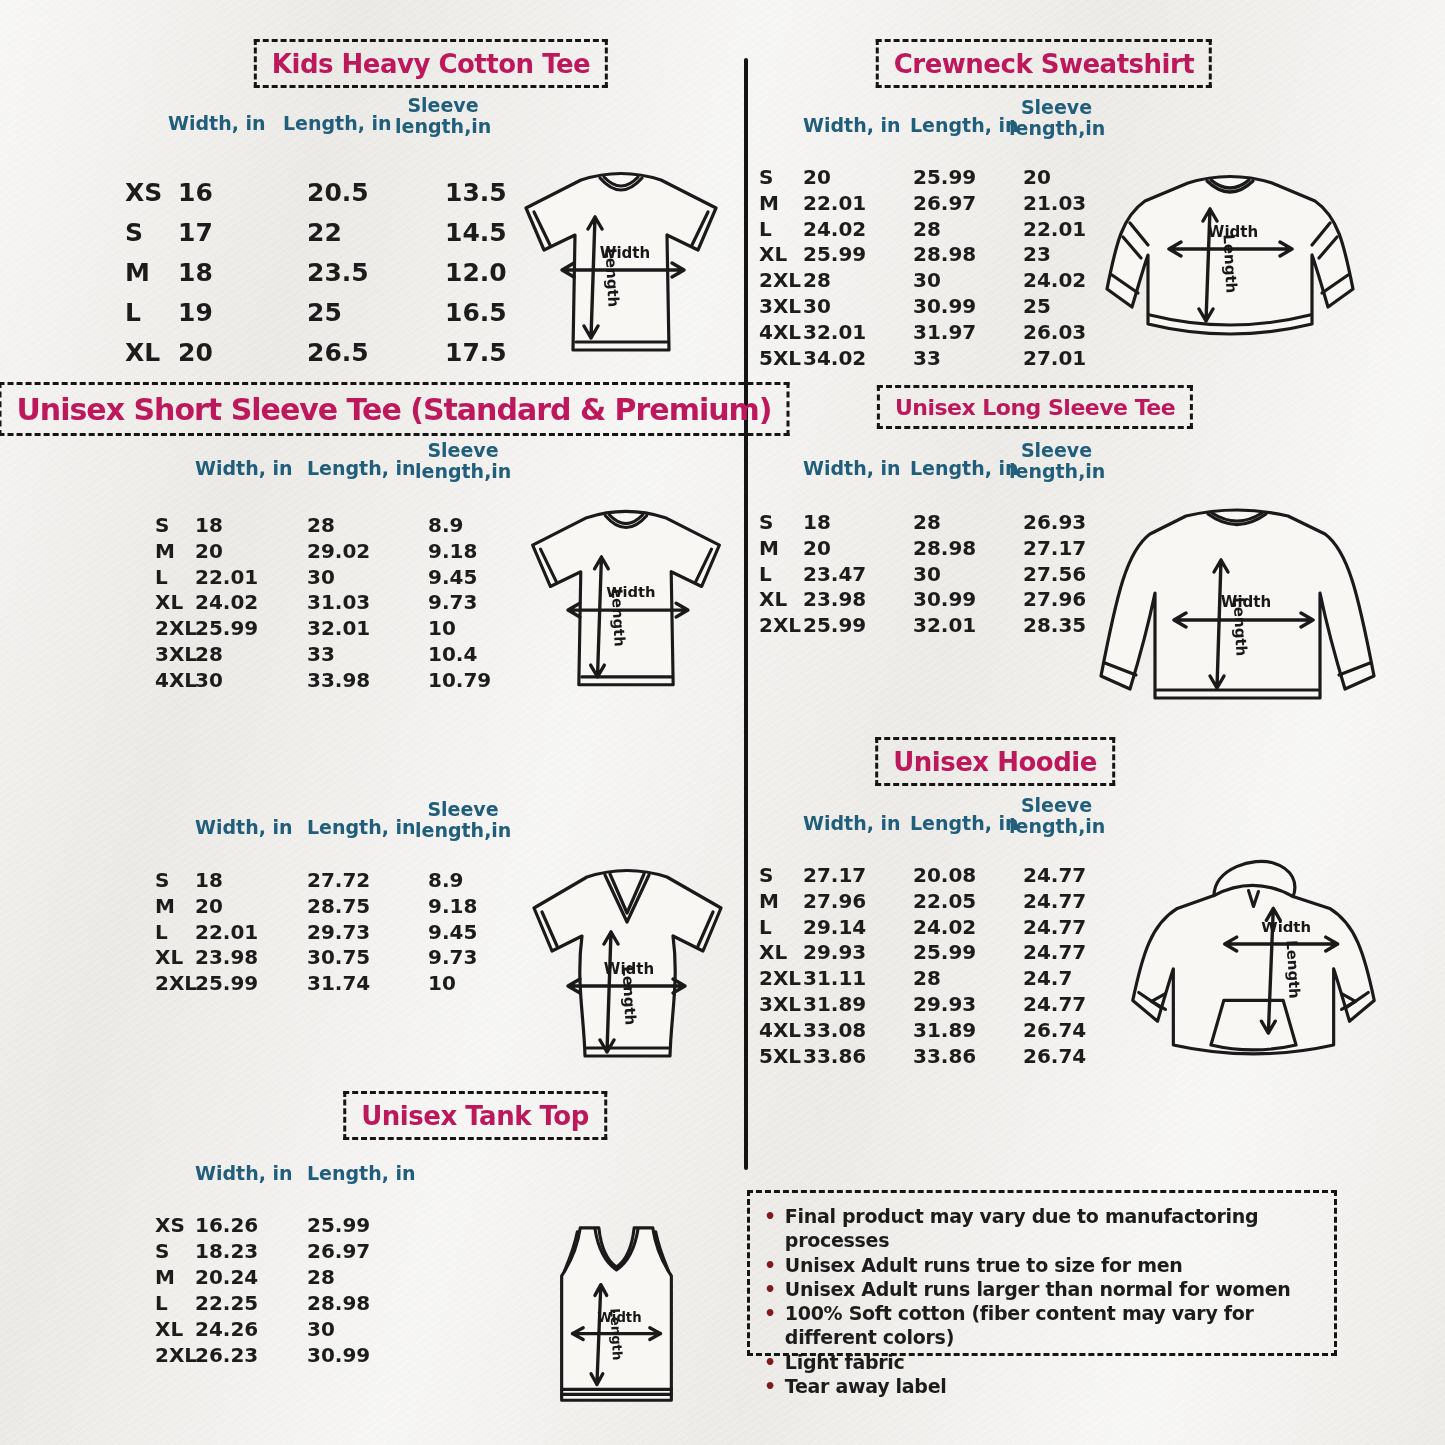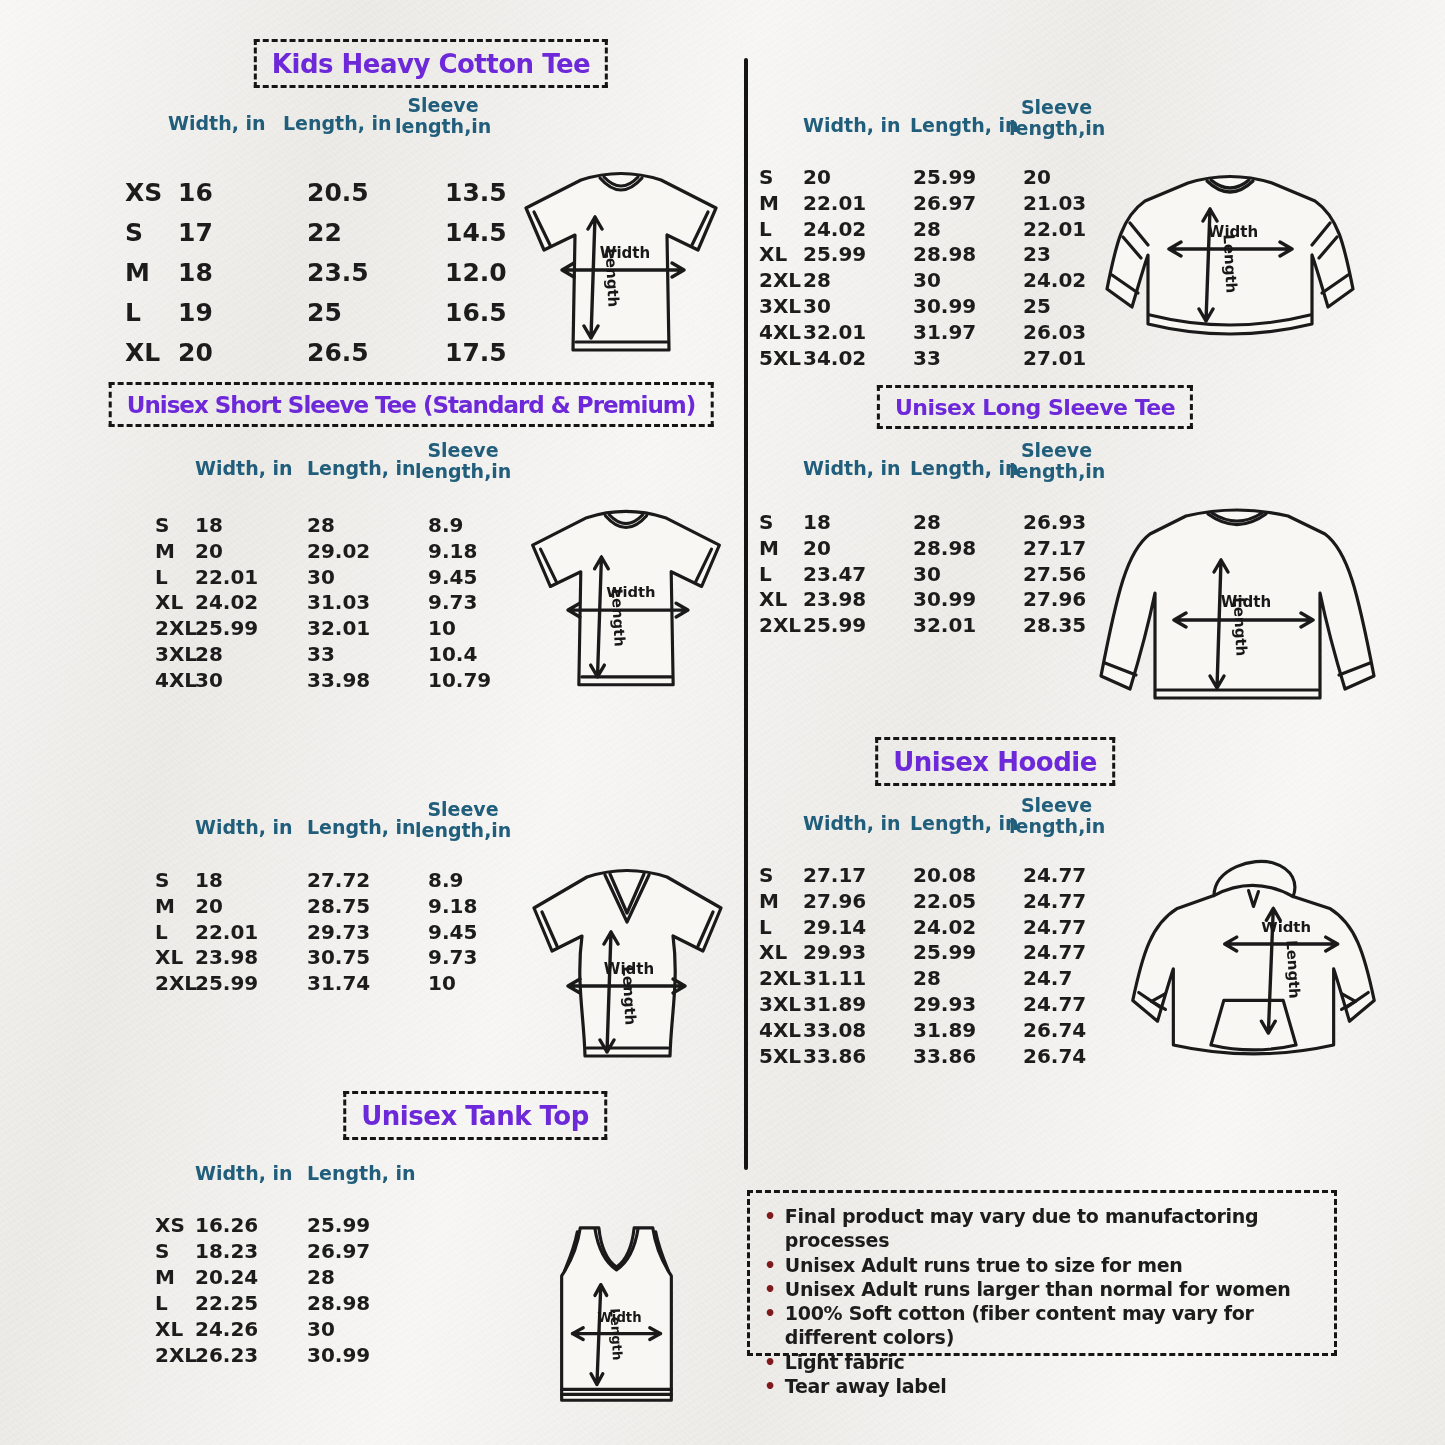--- a/index.html
+++ b/index.html
@@ -22,26 +22,26 @@
   #sec-ls   { left:747px; top:378px; width:650px; height:355px; }
   #sec-vn   { left:95px;  top:733px; width:650px; height:352px; }
   #sec-hd   { left:747px; top:733px; width:650px; height:355px; }
   #sec-tank { left:95px;  top:1085px; width:650px; height:360px; }
 
   .title-box {
     position:absolute; transform:translateX(-50%);
     border:3px dashed #151515;
     padding:7px 15px 6px 15px;
     font-weight:700; letter-spacing:-0.5px;
-    color:#6d28d9; white-space:nowrap;
+    color:#be185d; white-space:nowrap;
     background:transparent;
   }
   #sec-kids .title-box { left:336px; top:4px; font-size:26px; }
   #sec-crew .title-box { left:297px; top:4px; font-size:26px; }
-  #sec-ss   .title-box { left:316px; top:4px; font-size:23px; letter-spacing:-1px; }
+  #sec-ss   .title-box { left:299px; top:4px; font-size:30px; letter-spacing:-1px; }
   #sec-ls   .title-box { left:288px; top:7px; font-size:22px; }
   #sec-vn   .title-box { left:357px; top:4px; font-size:26px; }
   #sec-hd   .title-box { left:248px; top:4px; font-size:26px; }
   #sec-tank .title-box { left:352px; top:6px; font-size:26px;margin-left:28px; }
 
   .h { position:absolute; color:#215e7b; font-weight:700; font-size:19px; white-space:pre-line; line-height:21px; }
   
   #sec-kids .h-w { left:73px;  top:78px; }
   #sec-kids .h-l { left:188px; top:78px; }
   #sec-kids .h-s { left:300px; top:60px; width:96px; text-align:center; }
@@ -150,20 +150,21 @@
       <path d="M203 50 L187 83"></path>
       <path d="M29 50 L45 83"></path>
       <path class="arrow" d="M57 108 L179 108 M57 108 L69 101 M57 108 L69 115 M179 108 L167 101 M179 108 L167 115"></path>
       <path class="arrow" d="M90 55 L86 176 M90 55 L83 67 M90 55 L97 67 M86 176 L79 164 M86 176 L93 164"></path>
       <text x="120" y="96" font-size="15" text-anchor="middle">Width</text>
       <text x="102" y="116" font-size="15" text-anchor="middle" transform="rotate(87 102 116)">Length</text>
     </svg>
   </div>
 
   <div class="section" id="sec-crew">
+    <div class="title-box">Crewneck Sweatshirt</div>
     <span class="h h-w">Width, in</span>
     <span class="h h-l">Length, in</span>
     <span class="h h-s">Sleeve
 length,in</span>
     <div class="rows">
 
         <div class="tr">
           <span>S</span>
           <span>20</span>
           <span>25.99</span>

